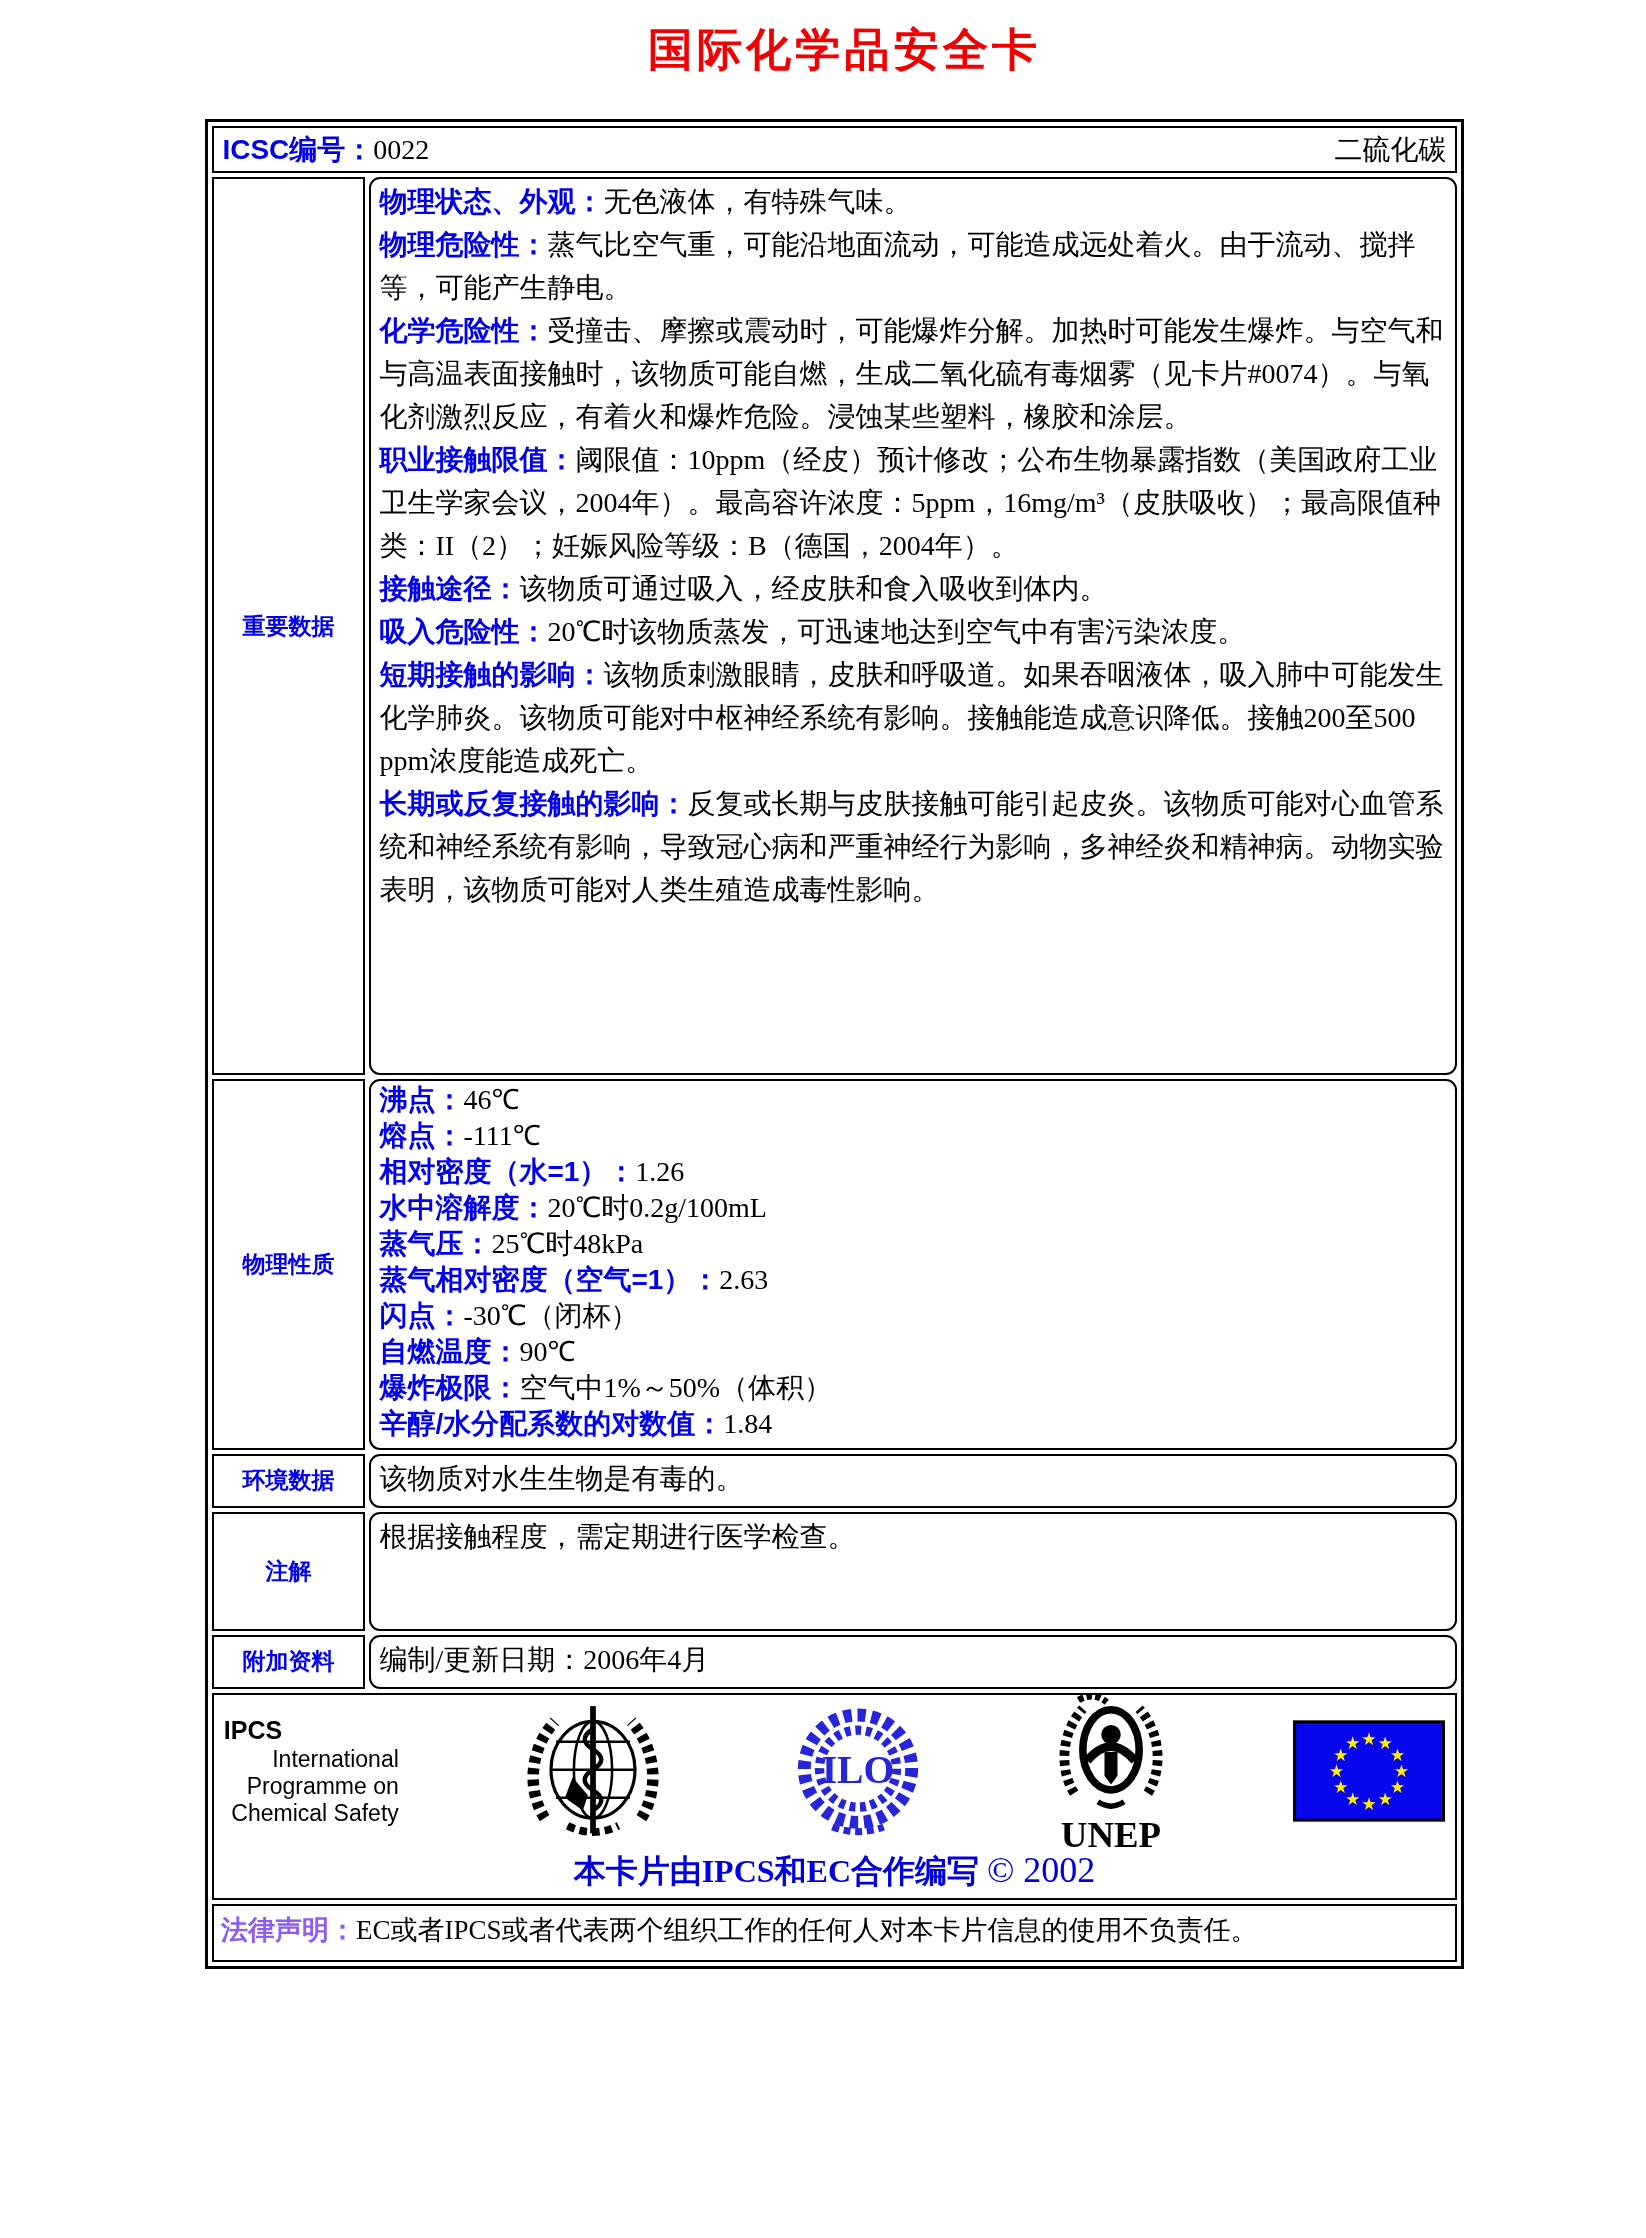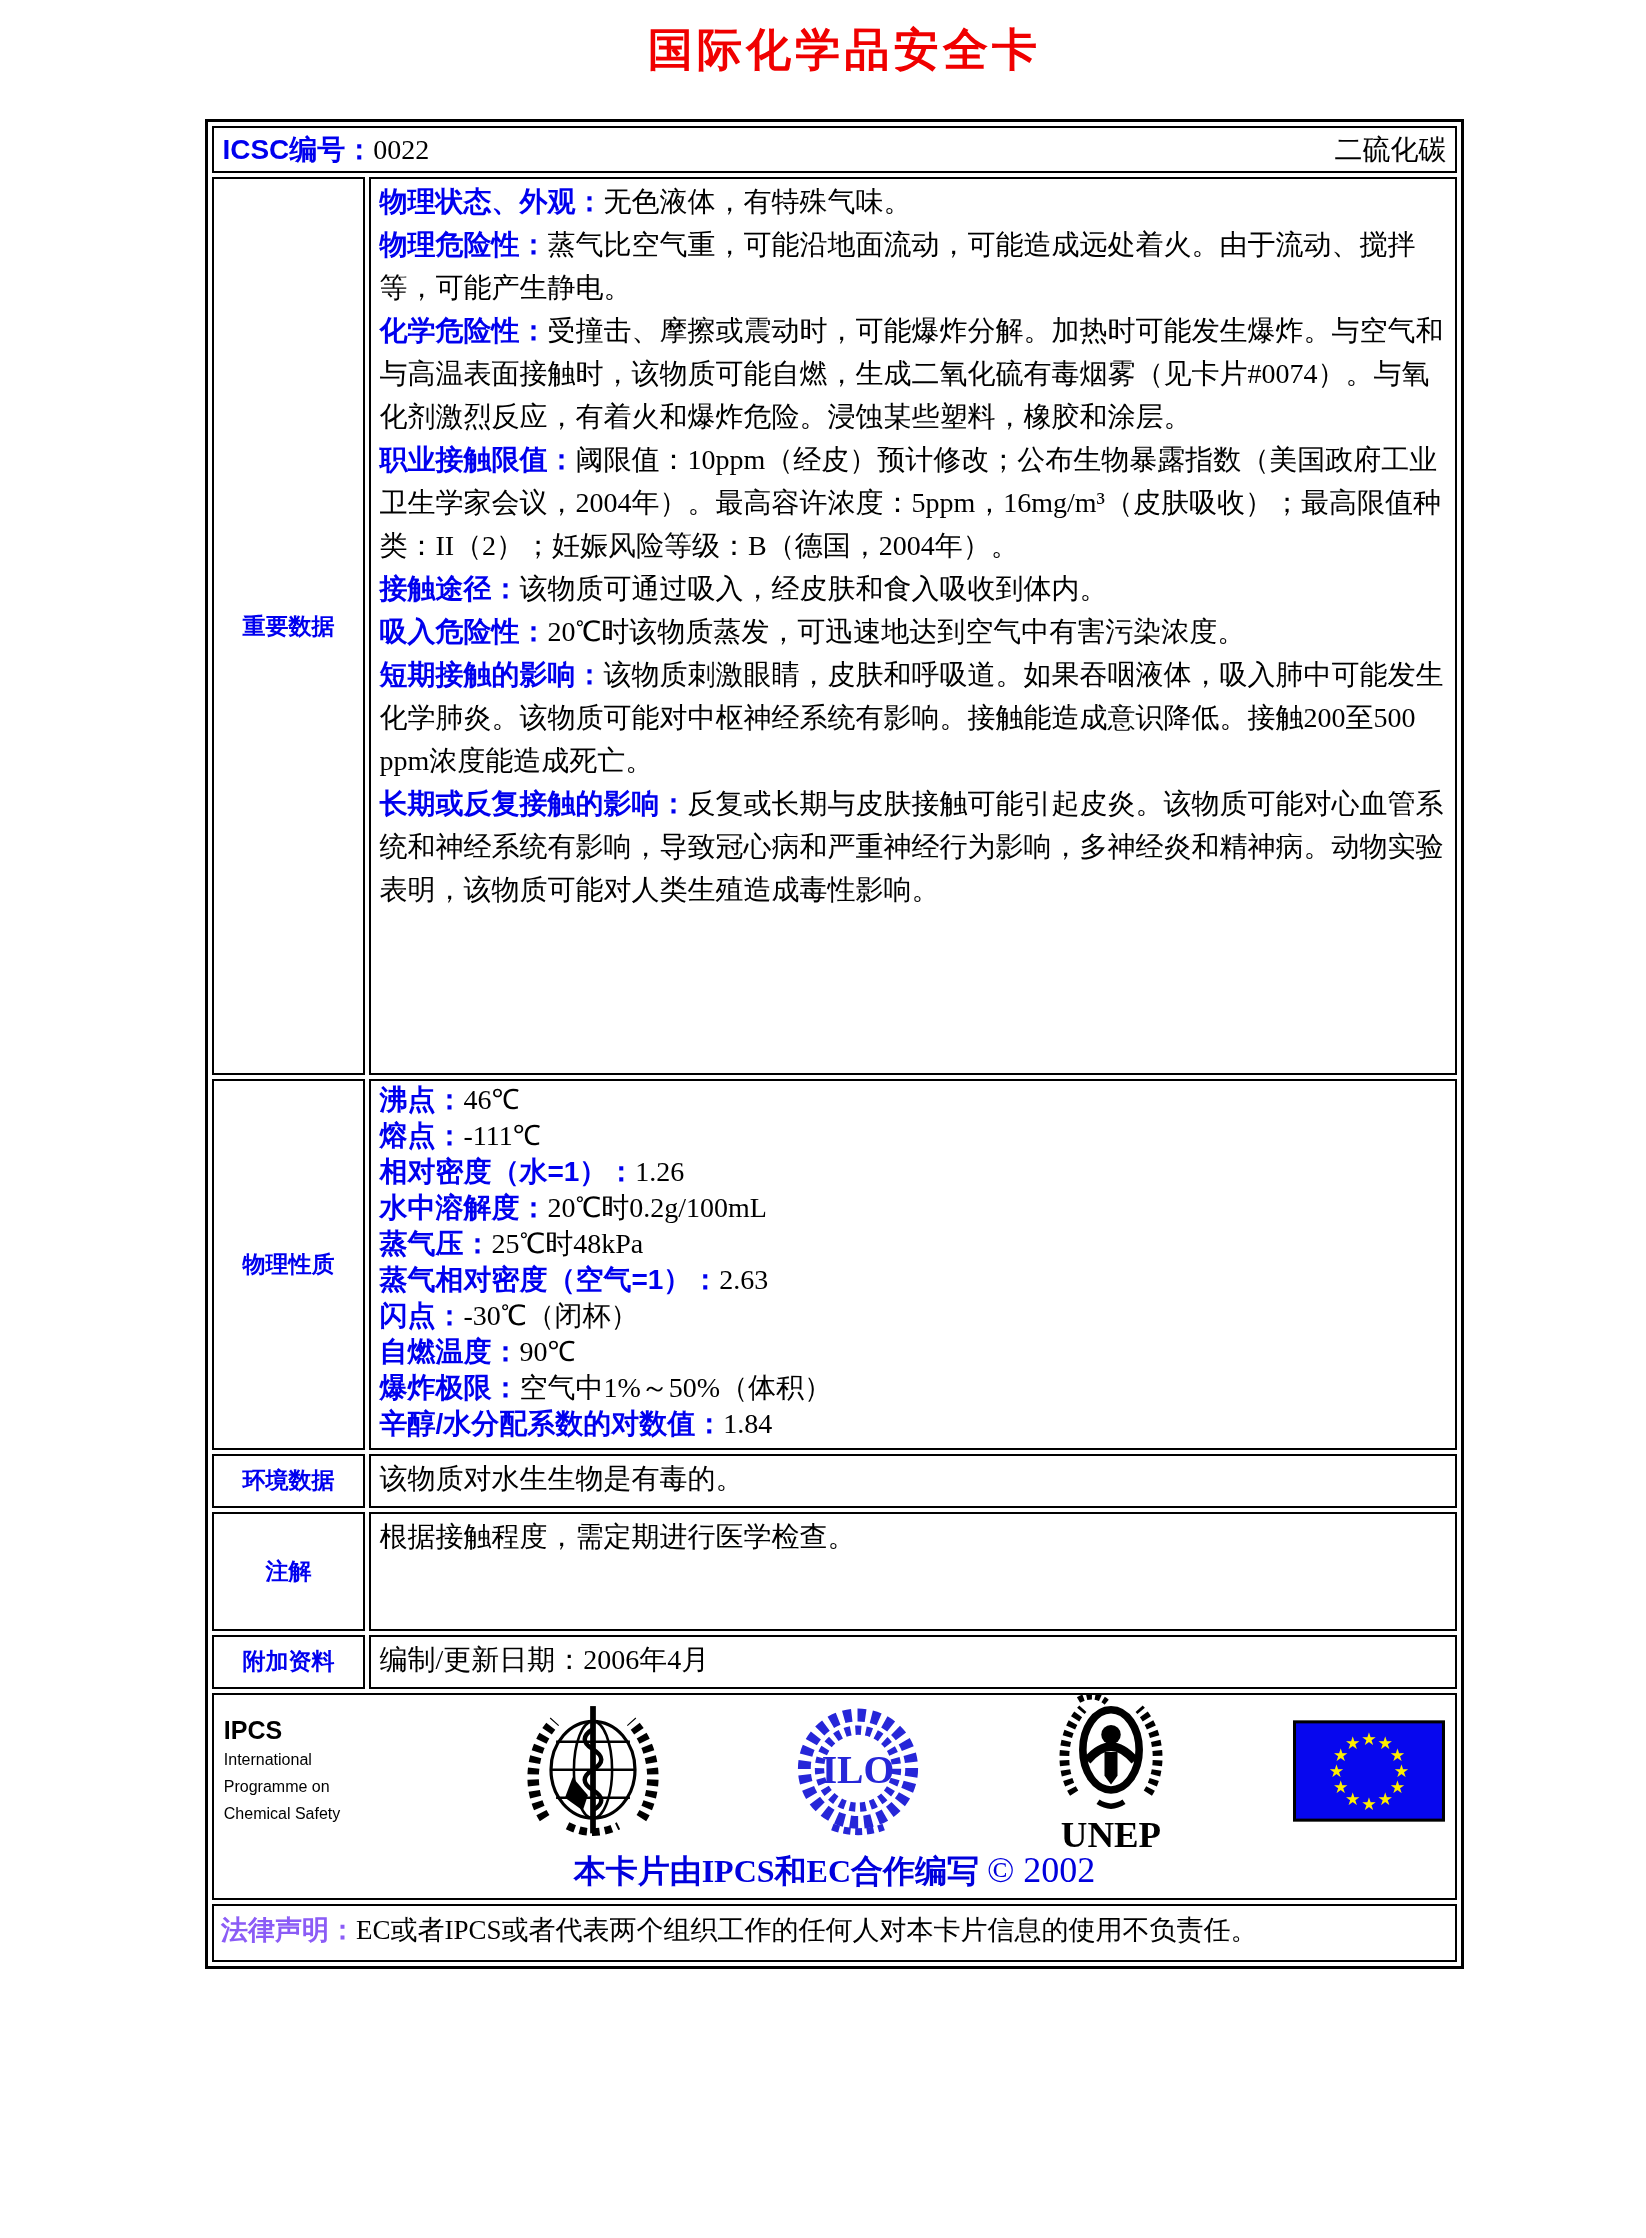--- a/index.html
+++ b/index.html
@@ -4,36 +4,36 @@
 <style>
   html,body{margin:0;padding:0;background:#ffffff;}
   body{width:1647px;height:2239px;position:relative;font-family:"Liberation Serif",serif;color:#000;}
   .page-title{position:absolute;top:19.6px;left:215px;width:1259px;text-align:center;
     font-family:Liberation Sans, sans-serif;font-weight:bold;font-size:45px;color:#f00000;letter-spacing:4.2px;}
   table.card{position:absolute;top:119px;left:205px;width:1259px;
     border:3.5px solid #000;border-spacing:4.2px;border-collapse:separate;background:#fff;box-sizing:border-box;}
   td{border:2.1px solid #000;background:#fff;box-sizing:border-box;}
   td.label-cell{width:153px;text-align:center;vertical-align:middle;
     font-family:"Liberation Sans",sans-serif;font-weight:bold;font-size:23px;color:#0000ee;}
-  td.content-cell{vertical-align:top;padding:1.4px 8.4px 5.6px 8.4px;font-size:28px;line-height:43px;}
+  td.content-cell{vertical-align:top;padding:1.4px 8.4px 5.6px 8.4px;font-size:28px;line-height:43px;border-radius:11px;}
   td.header-cell{height:47px;vertical-align:middle;padding:0 8.4px;}
   .header-flex{display:flex;justify-content:space-between;align-items:center;font-size:28px;}
   .blue-label{color:#0000ee;font-family:"Liberation Sans",sans-serif;font-weight:bold;}
   .item{margin:0;}
   td.important-cell{height:898px;}
   td.physical-cell{height:354px;}
   td.physical-cell p{line-height:36px;}
   td.env-cell{height:36px;}
   td.notes-cell{height:119px;}
   td.additional-cell{height:36px;}
   td.logos-cell{height:189px;vertical-align:top;padding:4.2px 9.8px;}
   .logos-row{display:flex;justify-content:space-between;align-items:center;height:144px;}
   .ipcs-block{width:175px;font-family:"Liberation Sans",sans-serif;color:#000;}
   .ipcs-title{font-size:25px;font-weight:bold;line-height:31px;}
-  .ipcs-line{font-size:16px;line-height:27px;}
+  .ipcs-line{font-size:23px;line-height:27px;text-align:right;}
   .logo{flex:0 0 auto;}
   .caption-line{text-align:center;margin-top:5.6px;color:#0000dd;font-weight:bold;font-size:32px;}
   .caption-year{font-size:36px;font-weight:normal;color:#0000dd;}
   td.legal-cell{height:58px;vertical-align:top;padding:7px 7px;font-size:27px;line-height:35px;}
   .legal-label{font-family:"Liberation Sans",sans-serif;font-weight:bold;color:#8b5cf6;}
   svg text{font-family:"Liberation Serif",serif;}
 </style>
 </head>
 <body>
 

